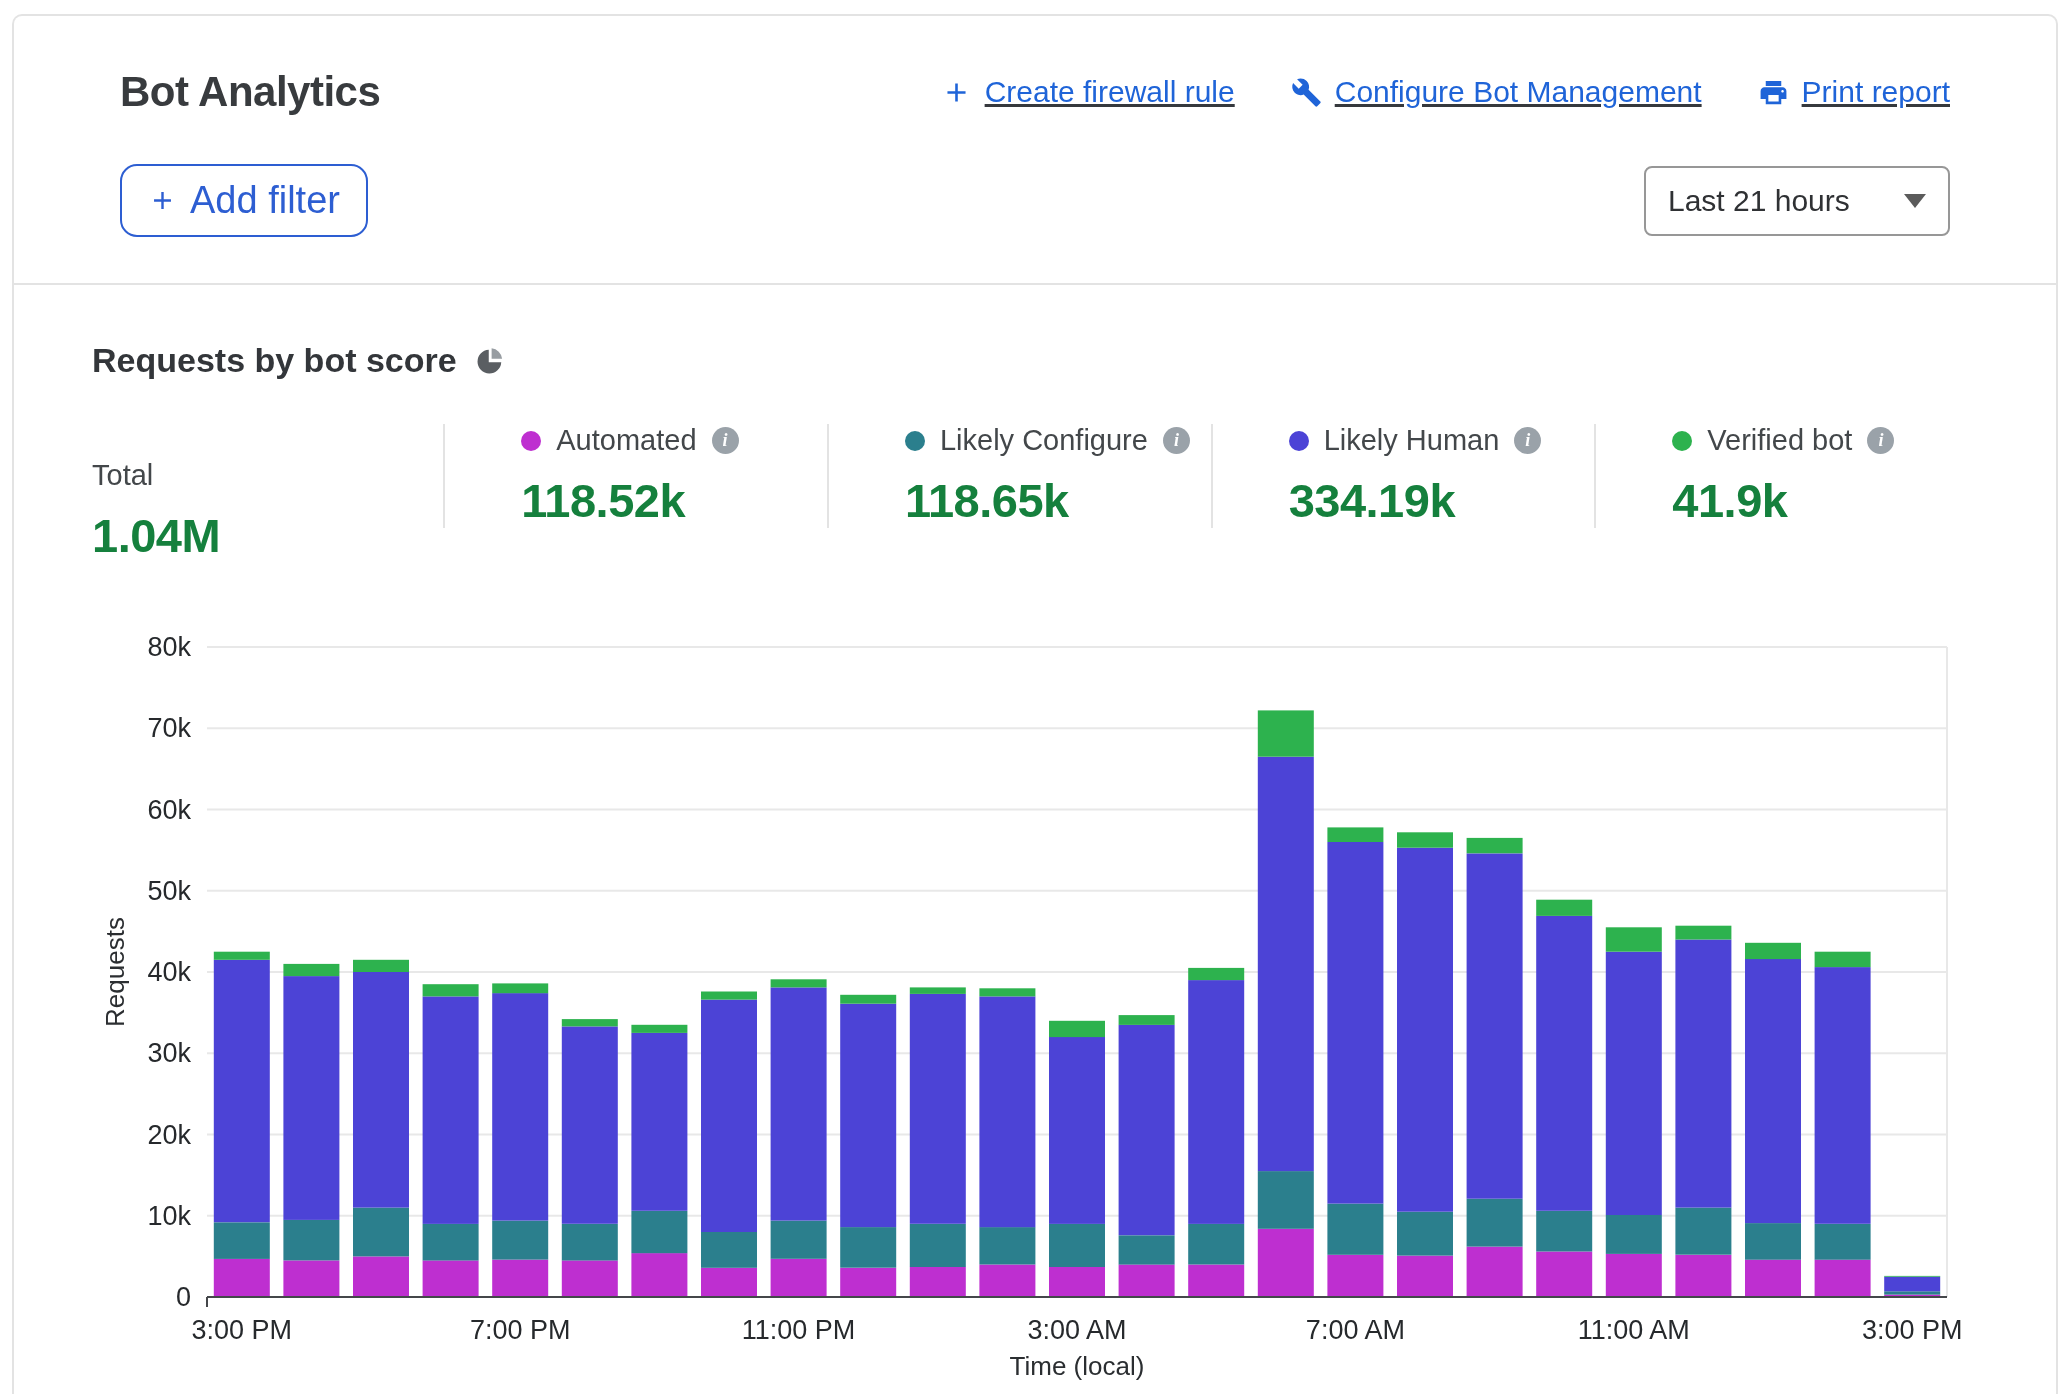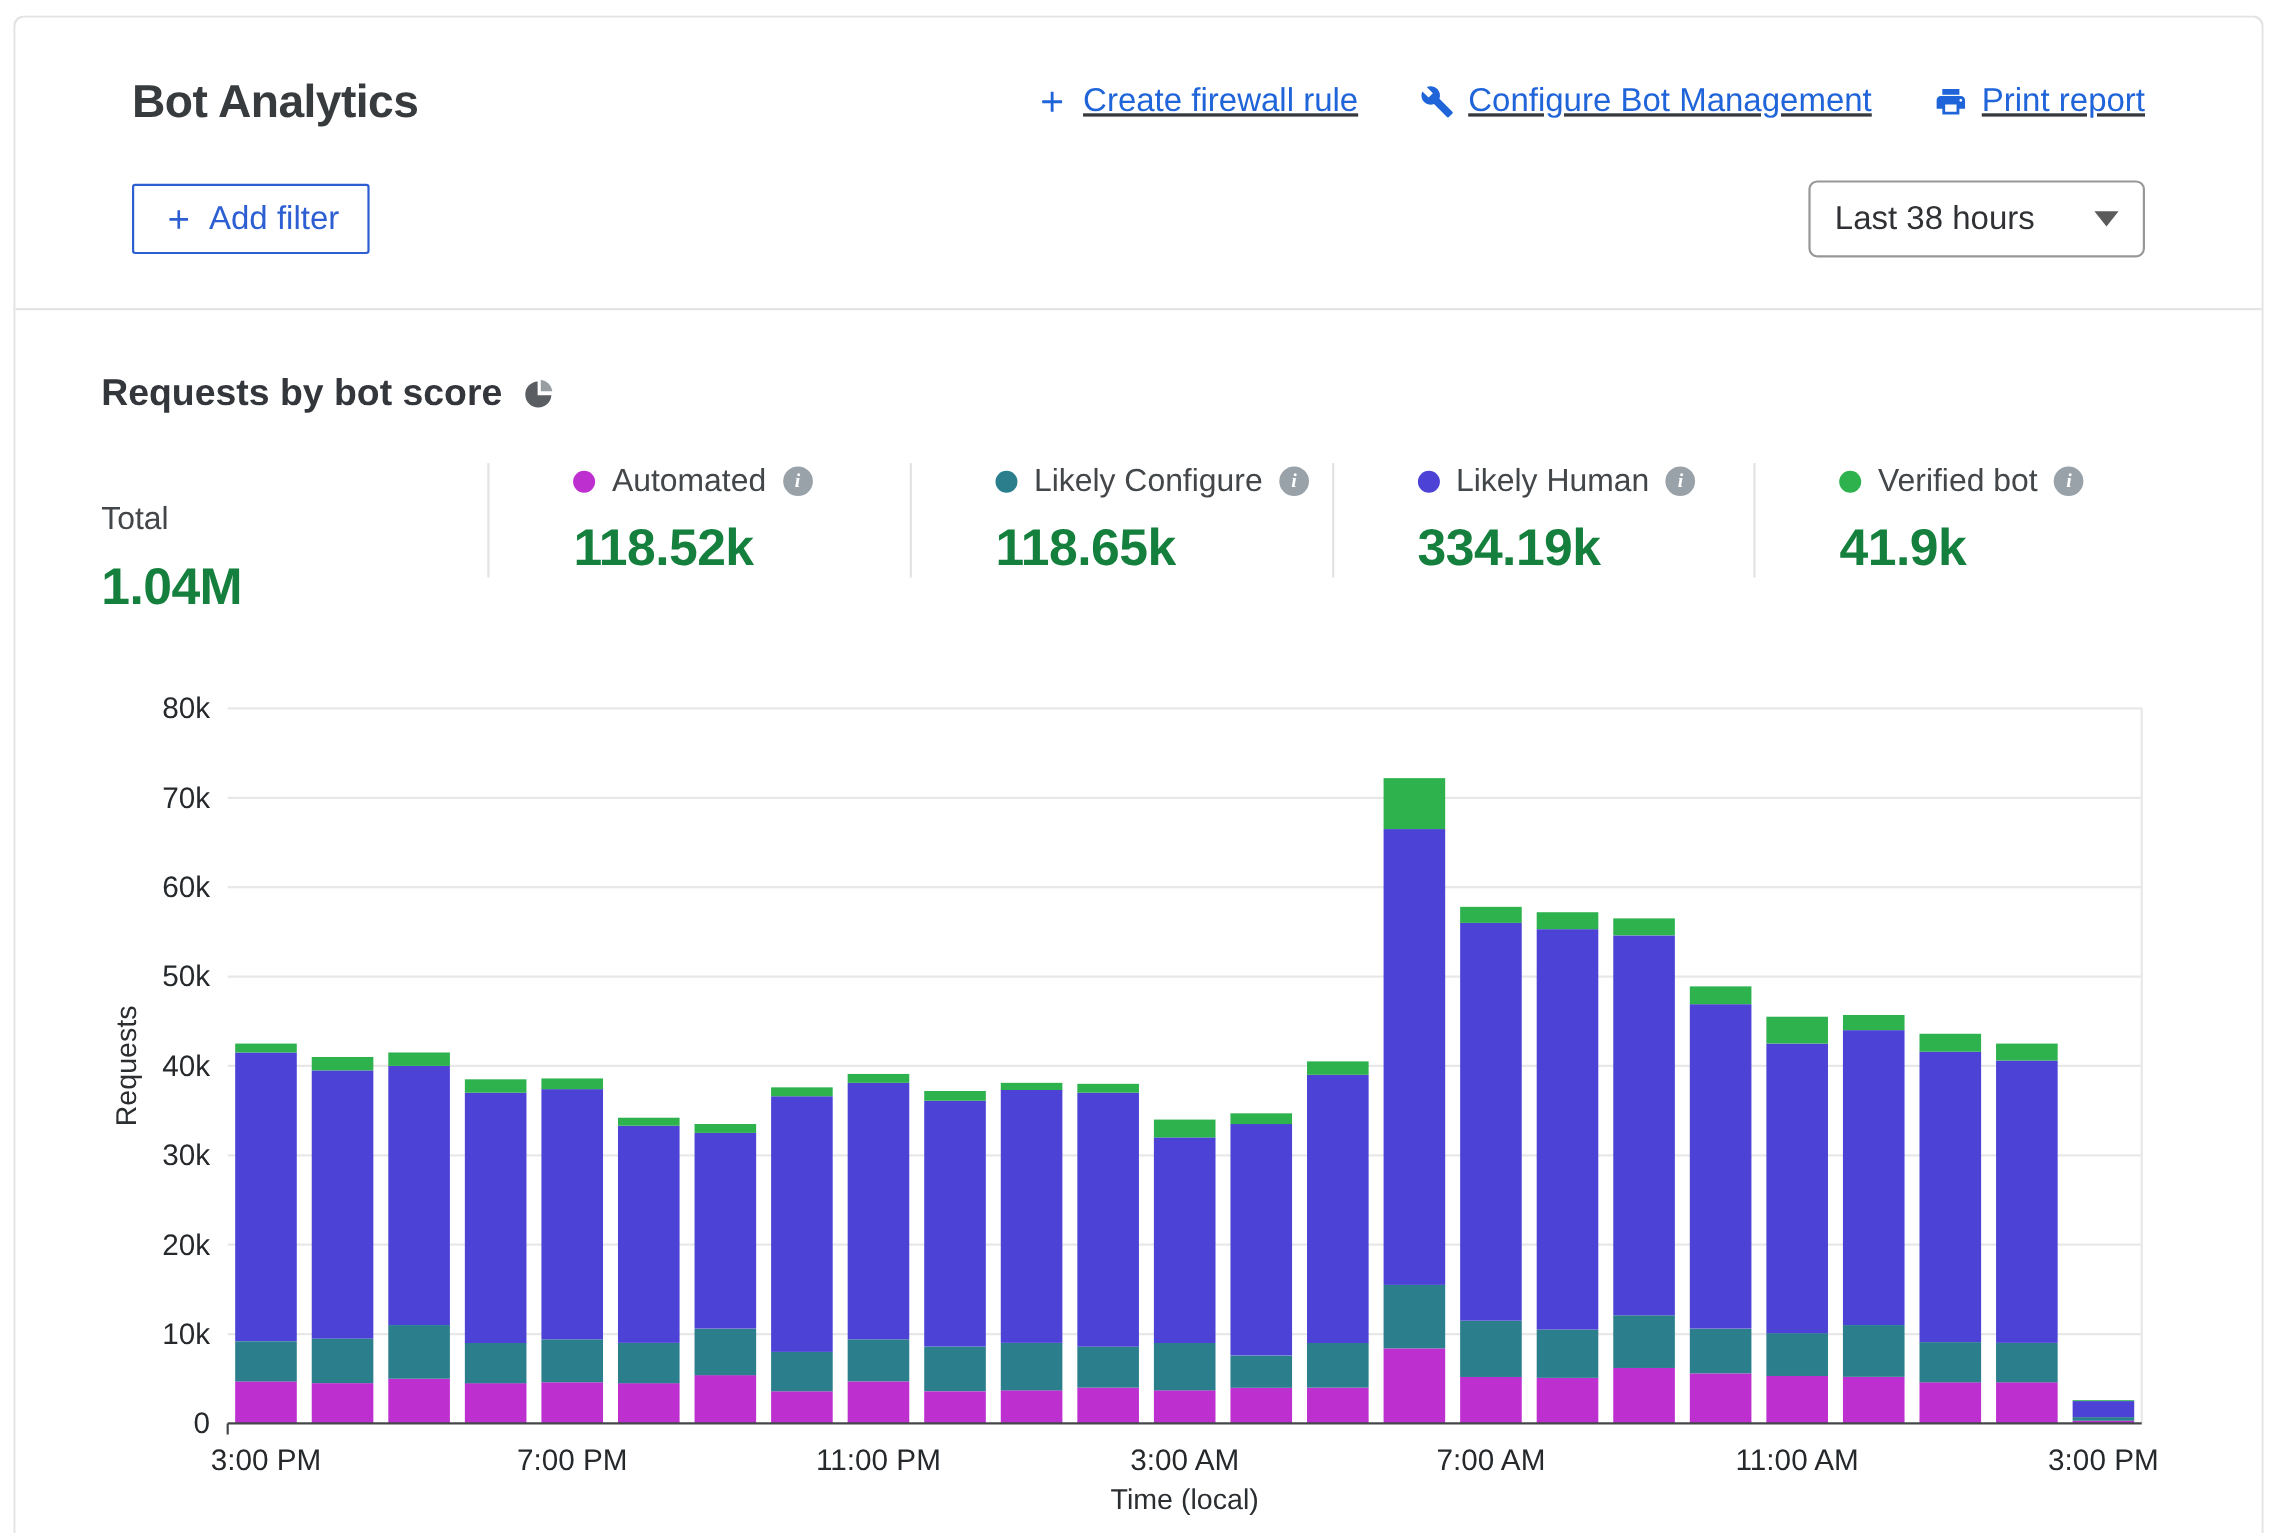--- a/index.html
+++ b/index.html
@@ -23,21 +23,21 @@
   .card-header { padding: 52px 106px 46px; border-bottom: 2px solid #e3e3e3; }
   .header-row1 { display: flex; justify-content: space-between; align-items: center; }
   .page-title { font-size: 42px; font-weight: 700; margin: 0; color: #383b3e; letter-spacing: -0.5px; }
   .actions { display: flex; gap: 56px; align-items: center; text-decoration: underline; }
   .action-link { display: flex; gap: 13px; align-items: center; color: #1f64d8; font-size: 30px; cursor: pointer; white-space: nowrap; }
   .action-link svg { width: 31px; height: 31px; flex: 0 0 auto; }
   .header-row2 { display: flex; justify-content: space-between; align-items: center; margin-top: 48px; }
   .add-filter-btn {
     display: flex; align-items: center; gap: 13px;
     border: 2px solid #2d5ed2; color: #2d5ed2; background: #fff;
-    font-size: 30px; font-family: inherit; padding: 13px 26px; border-radius: 3px; cursor: pointer;
+    font-size: 38px; font-family: inherit; padding: 13px 26px; border-radius: 17px; cursor: pointer;
   }
   .add-filter-btn svg { width: 29px; height: 29px; }
   .time-dropdown {
     display: flex; align-items: center; justify-content: space-between;
     width: 306px; border: 2px solid #979797; border-radius: 8px;
     padding: 16px 22px; font-size: 30px; color: #2f3134; background: #fff; cursor: pointer;
   }
   .chevron-down {
     width: 0; height: 0;
     border-left: 11px solid transparent; border-right: 11px solid transparent;
@@ -102,21 +102,21 @@
     <div class="header-row2">
       <button class="add-filter-btn">
         <span style="display:flex;">
           <svg viewBox="0 0 24 24">
               <path d="M19 13h-6v6h-2v-6H5v-2h6V5h2v6h6v2z" fill="currentColor"></path>
             </svg>
         </span>
         <span>Add filter</span>
       </button>
       <div class="time-dropdown">
-        <span>Last 38 hours</span>
+        <span>Last 21 hours</span>
         <span class="chevron-down"></span>
       </div>
     </div>
   </div>
 
   <div class="content">
 
     <div class="section-title-row">
       <h2 class="section-title">Requests by bot score</h2>
       <span class="pie-icon">

